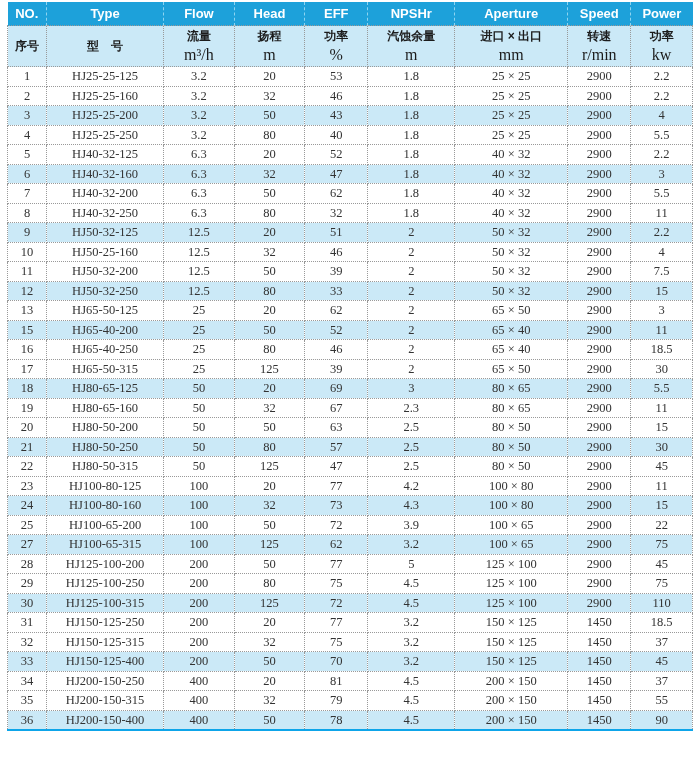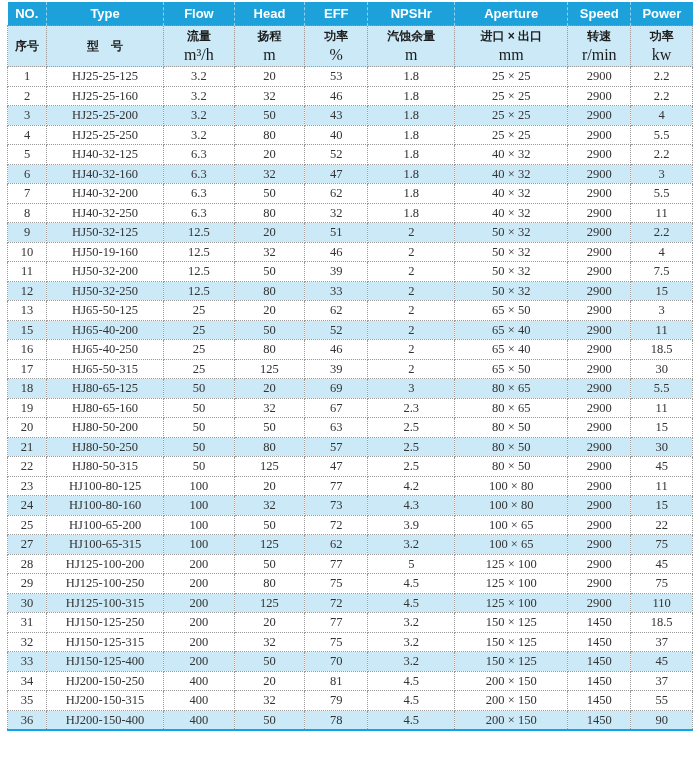--- a/index.html
+++ b/index.html
@@ -195,21 +195,21 @@
           <td>12.5</td>
           <td>20</td>
           <td>51</td>
           <td>2</td>
           <td>50 × 32</td>
           <td>2900</td>
           <td>2.2</td>
         </tr>
         <tr>
           <td>10</td>
-          <td>HJ50-19-160</td>
+          <td>HJ50-25-160</td>
           <td>12.5</td>
           <td>32</td>
           <td>46</td>
           <td>2</td>
           <td>50 × 32</td>
           <td>2900</td>
           <td>4</td>
         </tr>
         <tr>
           <td>11</td>

